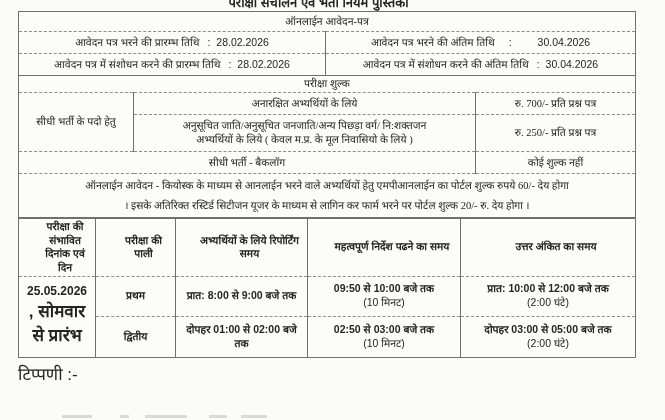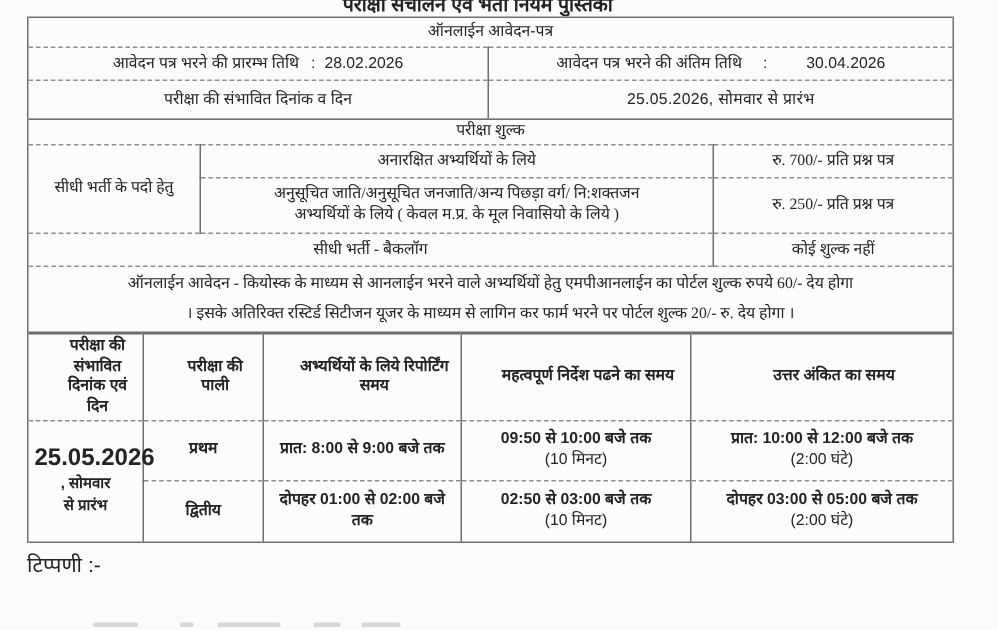--- a/index.html
+++ b/index.html
@@ -45,23 +45,23 @@
   .fee-r2{ height:37px; }
   .fee-r3{ height:22px; }
   .fee-note{ height:44px; font-size:10.5px; }
   .fee-note div{ line-height:1.9; }
   .tt-title{ text-align:center; font-weight:bold; font-size:11px; margin:2px 0 1px 0; }
   .tt th{ font-weight:bold; height:57px;padding-left:20px; }
   .tt td{ font-weight:bold; }
   .tt .dur{ font-weight:normal; }
   .tt-r1{ height:40px; }
   .tt-r2{ height:41px; }
-  .date-l1{ font-size:16px; font-weight:bold; }
-  .date-l2,.date-l3{ font-size:10px; font-weight:bold; line-height:1.45; }
-  .footer-note{ margin-top:4px; font-size:14px; }
+  .date-l1{ font-size:12px; font-weight:bold; }
+  .date-l2,.date-l3{ font-size:17px; font-weight:bold; line-height:1.45; }
+  .footer-note{ margin-top:4px; font-size:17px; }
   .faint-line{ position:absolute; left:62px; bottom:1px; height:4px; opacity:.45; }
   .faint-line span{ display:inline-block; height:3px; background:#b0b0b0; border-radius:1px; vertical-align:top; }
   .fm1{ width:30px; margin-right:28px; }
   .fm2{ width:9px;  margin-right:16px; }
   .fm3{ width:42px; margin-right:22px; }
   .fm4{ width:18px; margin-right:14px; }
   .fm5{ width:26px; }
 </style>
 </head>
 <body>
@@ -82,23 +82,27 @@
         <td colspan="2" class="hdr">ऑनलाईन आवेदन-पत्र</td>
       </tr>
       <tr class="app-r">
         <td class="lft">
           <span>आवेदन पत्र भरने की प्रारम्भ तिथि</span><span class="colon">:</span><span class="dateval">28.02.2026</span>
         </td>
         <td class="lft">
           <span>आवेदन पत्र भरने की अंतिम तिथि</span><span class="colon wide">:</span><span class="dateval val-gap">30.04.2026</span>
         </td>
       </tr>
-      <tr class="app-big">
-        <td class="lft hdr">परीक्षा की संभावित दिनांक व दिन</td>
-        <td class="big-date">25.05.2026, सोमवार से प्रारंभ</td>
+      <tr class="app-r">
+        <td class="lft">
+          <span>आवेदन पत्र में संशोधन करने की प्रारम्भ तिथि</span><span class="colon">:</span><span class="dateval">28.02.2026</span>
+        </td>
+        <td class="lft">
+          <span>आवेदन पत्र में संशोधन करने की अंतिम तिथि</span><span class="colon">:</span><span class="dateval">30.04.2026</span>
+        </td>
       </tr>
     </tbody>
       </table>
 
     <table class="tbl" style="margin-top:-1px;font-family:Liberation Serif, serif;">
       <colgroup>
           <col style="width:115px">
           <col style="width:342px">
           <col style="width:160px">
         </colgroup>

